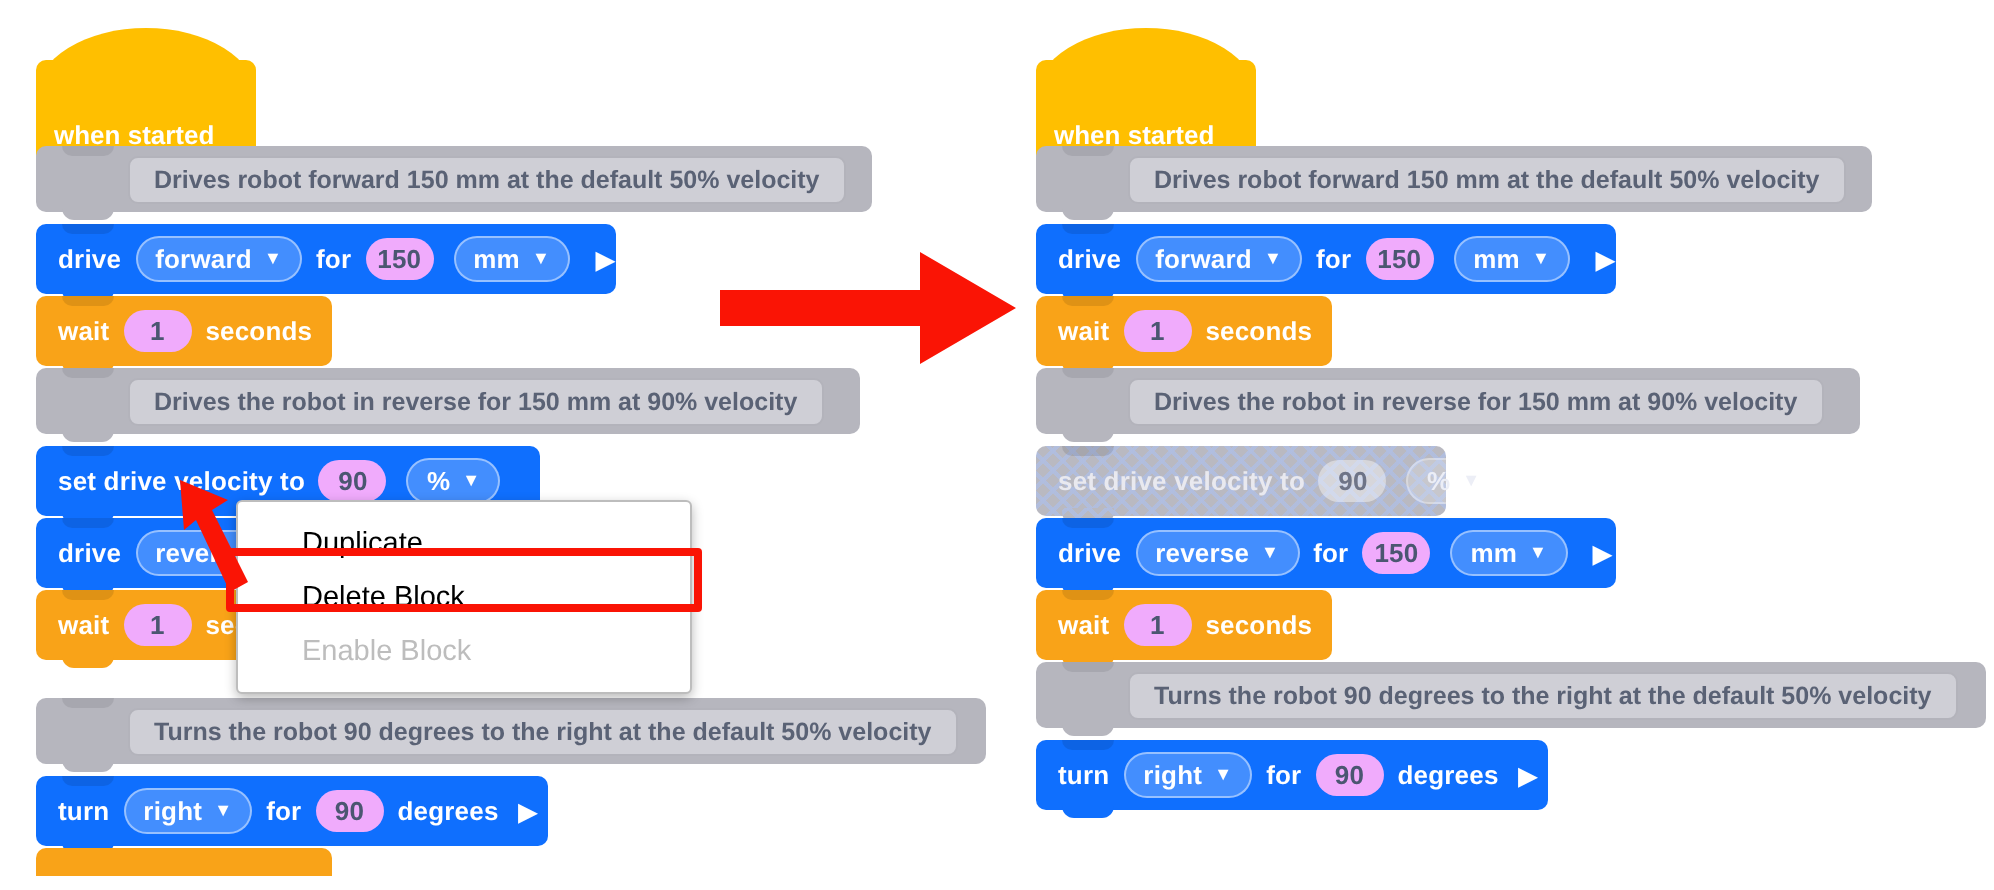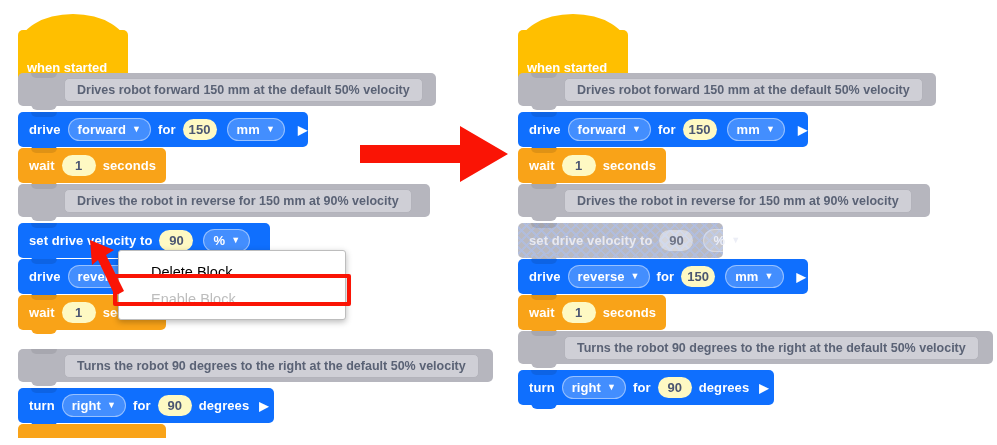--- a/index.html
+++ b/index.html
@@ -73,21 +73,21 @@
     background: rgba(255,255,255,.22);
     border: 1px solid rgba(255,255,255,.45);
     border-radius: 13px;
     padding: 3px 9px;
     margin: 0 5px;
     color: #fff; font-size: 13px; font-weight: bold;
   }
   .dd .caret { font-size: 9px; line-height: 1; }
   .oval {
     display: inline-flex; align-items: center; justify-content: center;
-    background: #fef9c3; color: #4b5671;
+    background: #f0abfc; color: #4b5671;
     border-radius: 13px; min-width: 34px;
     padding: 3px 9px; margin: 0 5px;
     font-size: 13px; font-weight: bold;
   }
   .word { padding: 0 2px; }
   .play { font-size: 12px; margin-left: 8px; margin-right: 2px; }
 
   
   .comment {
     position: absolute;
@@ -271,20 +271,21 @@
       <span class="word">for</span>
       <span class="oval">90</span>
       <span class="word">degrees</span>
       <span class="play">▶</span>
       <div class="notch-b"></div>
     </div>
 
     <div style="position:absolute;left:18px;top:424px;width:148px;height:14px;background:#f9a318;border-radius:5px 5px 0 0;"></div>
 
     <div id="ctx-menu">
+      <div class="mi">Duplicate</div>
       <div class="mi">Delete Block</div>
       <div class="mi disabled">Enable Block</div>
     </div>
     <div id="sel-outline"></div>
 
     <svg id="cursor-arrow" viewBox="0 0 60 62">
       <polygon points="2,4 26,14 18,19 36,55 27,60 10,24 4,29" fill="#fa1405"></polygon>
     </svg>
   </div>
 

